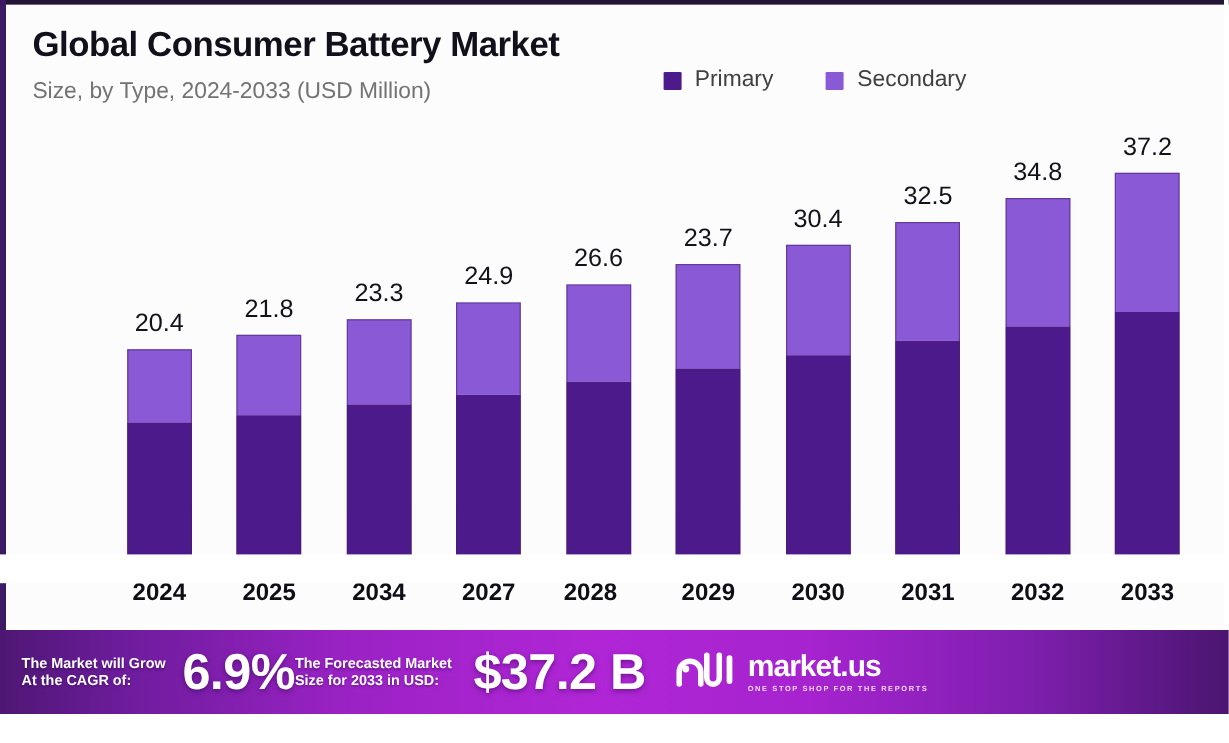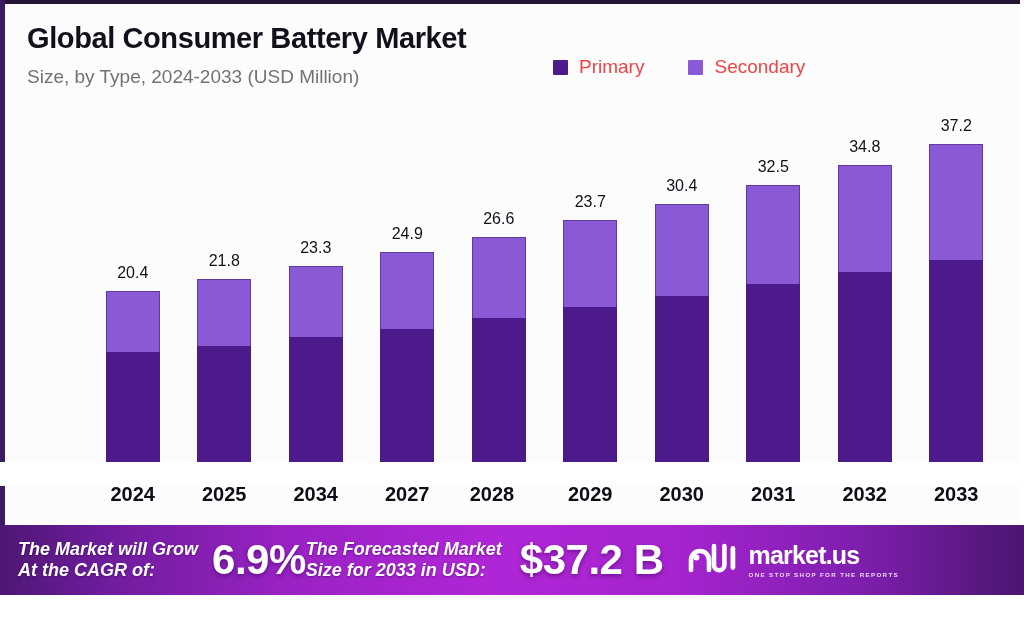--- a/index.html
+++ b/index.html
@@ -50,21 +50,21 @@
   
   .legend {
     position: absolute; left: 548px; top: 52px;
     display: flex; align-items: center; gap: 44px;
   }
   .legend-item { display: flex; align-items: center; gap: 11px; }
   .legend-swatch {
     width: 15px; height: 15px; border-radius: 1px; display: block;
   }
   .legend-label {
-    font-size: 19px; color: #ef4444; white-space: nowrap;
+    font-size: 19px; color: #404040; white-space: nowrap;
   }
   
   .plot {
     position: absolute;
     left: 82px; top: 116px;
     width: 915px; height: 349px;
   }
   .axis-baseline {
     position: absolute; left: 82px; top: 465px;
     width: 915px; height: 2px; background: #d8d6dc;
@@ -92,21 +92,21 @@
     width: 100%;
     display: block;
     border: 1px solid rgba(70,30,110,0.55);
     border-bottom: none;
   }
   .seg-primary { border-top: none; border-bottom: 1px solid rgba(70,30,110,0.35); }
   .bar-total {
     position: absolute;
     left: 50%;
     transform: translateX(-50%);
-    font-size: 16px; font-weight: 400; color: #131119;
+    font-size: 21px; font-weight: 400; color: #131119;
     white-space: nowrap;
   }
   .xtick {
     position: absolute;
     top: 479px;
     transform: translateX(-50%);
     font-size: 20px; font-weight: 700; color: #0f0e16;
     white-space: nowrap;
   }
   
@@ -115,24 +115,23 @@
     left: 0; top: 525px;
     width: 1024px; height: 70px;
     background: linear-gradient(90deg,
         #4e1773 0%, #6d1c9c 10%, #9a22c4 28%,
         #b026d6 48%, #a623cf 66%, #7e1fae 84%, #4b1570 100%);
     display: flex; align-items: center;
     overflow: hidden;
   }
   .banner-block { display: flex; align-items: center; }
   .banner-caption {
-    color: #ffffff; font-size: 18px; font-weight: 700;
+    color: #ffffff; font-size: 12px; font-weight: 700;
     line-height: 1.18; white-space: nowrap;
     text-shadow: 0 1px 2px rgba(40,0,70,0.45);
-    font-style: italic;
   }
   .banner-figure {
     color: #ffffff; font-size: 42px; font-weight: 700;
     letter-spacing: -0.5px; white-space: nowrap;
     text-shadow: 0 2px 4px rgba(50,0,80,0.5);
   }
   .logo-wrap {
     display: flex; align-items: center; gap: 9px;
   }
   .logo-text-wrap { display: flex; flex-direction: column; }

